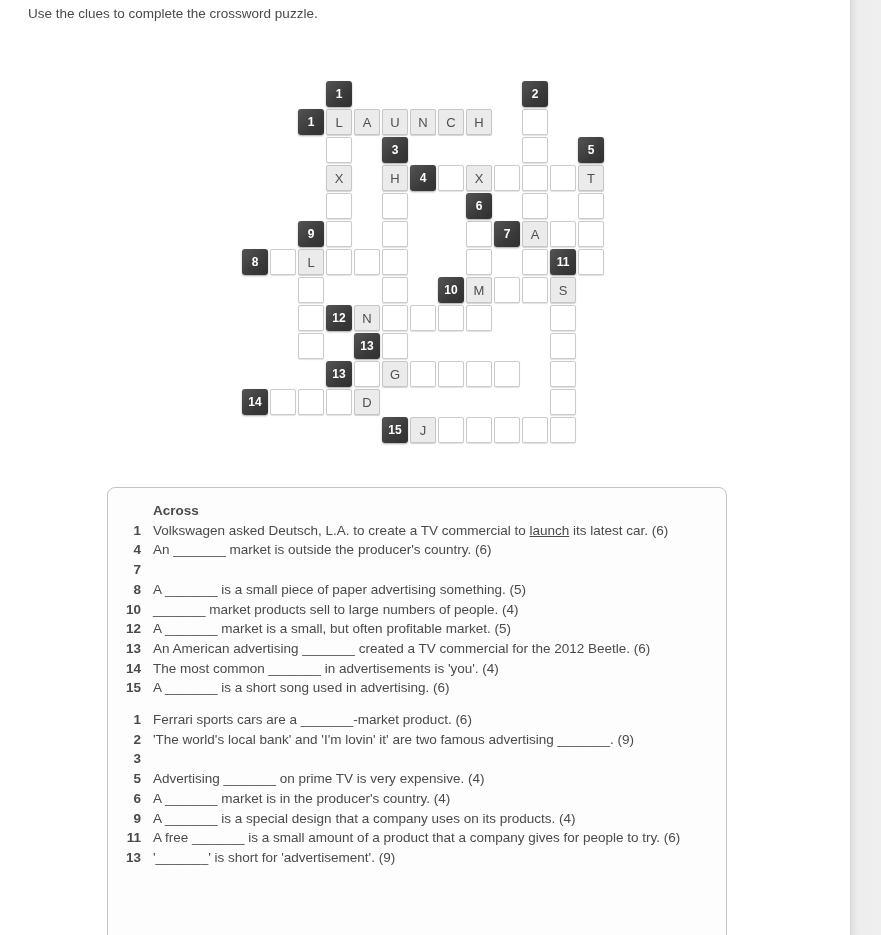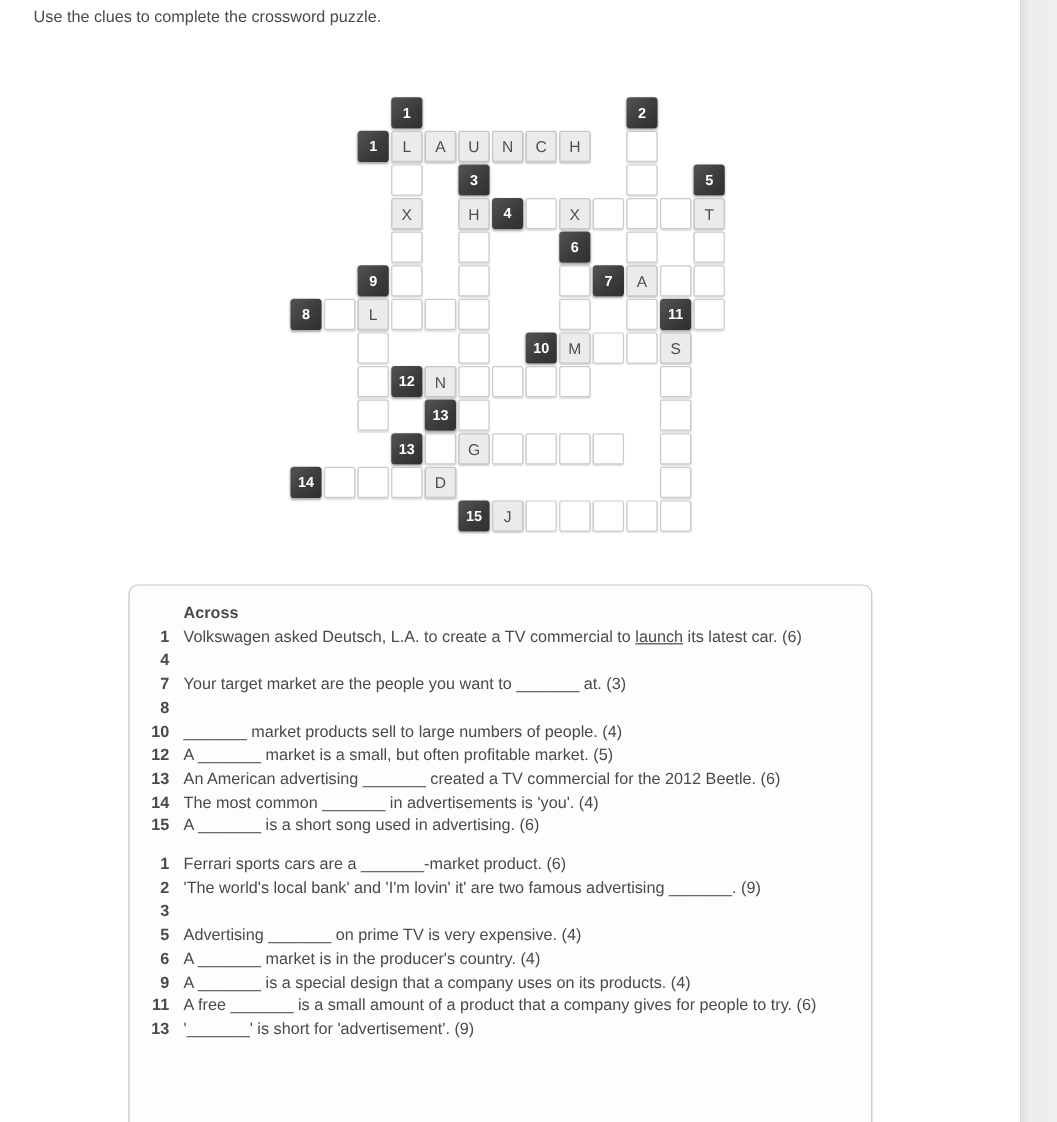--- a/index.html
+++ b/index.html
@@ -207,27 +207,28 @@
   <div class="clues-box">
     <div class="across-section">
       <div class="clues-header">Across</div>
       <div id="across-list">
           <div class="clue">
             <span class="clue-num">1</span>
             <span class="clue-text">Volkswagen asked Deutsch, L.A. to create a TV commercial to <span class="u">launch</span> its latest car. (6)</span>
           </div>
           <div class="clue">
             <span class="clue-num">4</span>
+            <span class="clue-text">An _______ market is outside the producer's country. (6)</span>
           </div>
           <div class="clue">
             <span class="clue-num">7</span>
-            <span class="clue-text">Your target market are the people you want to _______ at. (3)</span>
           </div>
           <div class="clue">
             <span class="clue-num">8</span>
+            <span class="clue-text">A _______ is a small piece of paper advertising something. (5)</span>
           </div>
           <div class="clue">
             <span class="clue-num">10</span>
             <span class="clue-text">_______ market products sell to large numbers of people. (4)</span>
           </div>
           <div class="clue">
             <span class="clue-num">12</span>
             <span class="clue-text">A _______ market is a small, but often profitable market. (5)</span>
           </div>
           <div class="clue">

